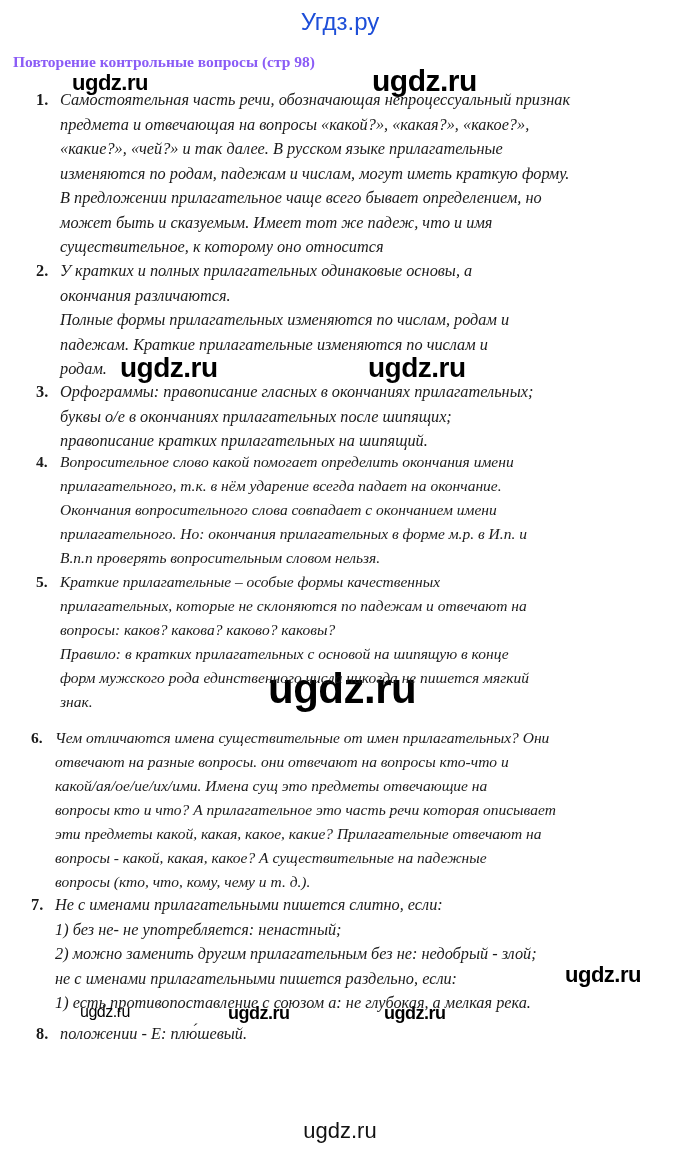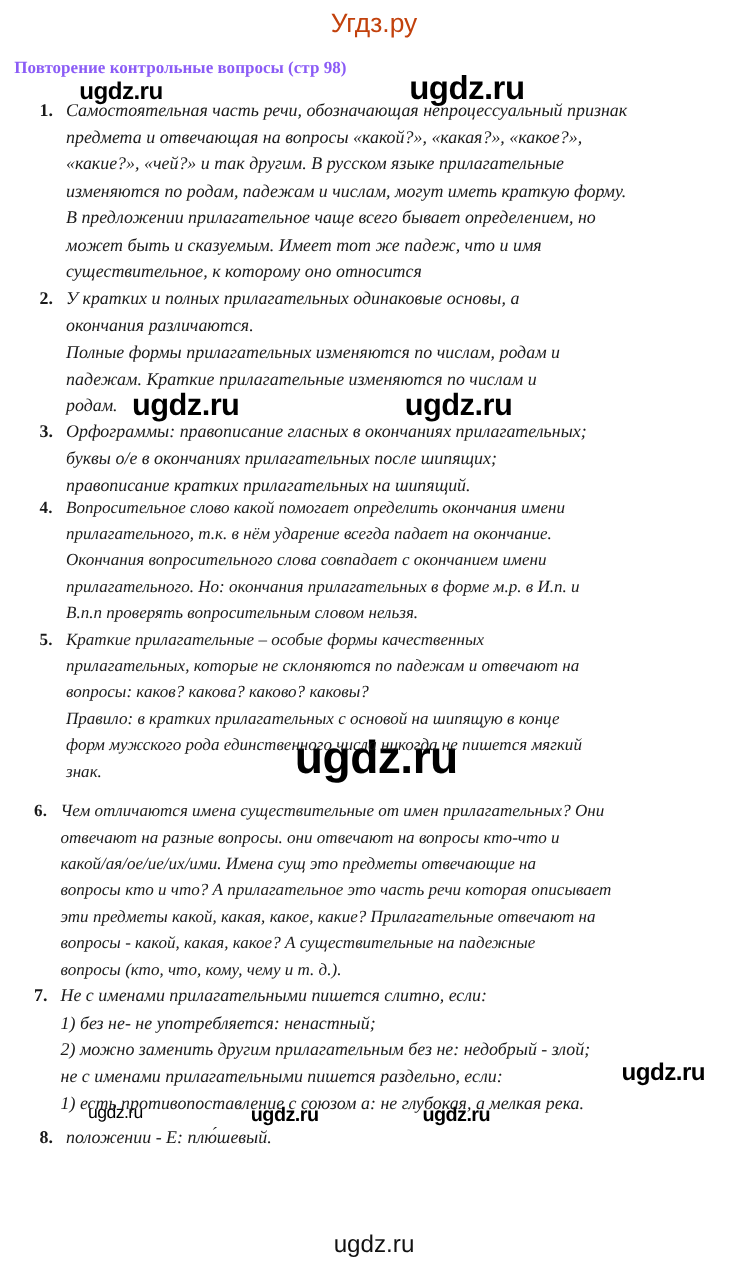--- a/index.html
+++ b/index.html
@@ -1,19 +1,19 @@
 <!DOCTYPE html>
 <html><head>
 <meta charset="utf-8">
 <style>
   html, body { margin: 0; padding: 0; background: #ffffff; }
   body { width: 680px; height: 1150px; position: relative; overflow: hidden; color: #1a1a1a; }
   .site-title {
     position: absolute; top: 8px; left: 0; width: 680px; text-align: center;
-    font-family: "Liberation Sans", sans-serif; font-size: 24px; color: #c2410c;
+    font-family: "Liberation Sans", sans-serif; font-size: 24px; color: #1d4ed8;
   }
   .page-heading {
     position: absolute; top: 53px; left: 13px;
     font-family: "Liberation Serif", serif; font-size: 15.5px; font-weight: bold; color: #8b5cf6;
   }
   .wm {
     position: absolute; font-family: "Liberation Sans", sans-serif; font-weight: bold; color: #000; letter-spacing: -0.5px;
   }
   .item {
     position: absolute; left: 36px; width: 620px;
@@ -42,21 +42,21 @@
 <div class="wm" style="top:962px;left:565px;font-size:22px;">ugdz.ru</div>
 <div class="wm" style="top:1003px;left:80px;font-size:16px;font-weight:normal;">ugdz.ru</div>
 <div class="wm" style="top:1003px;left:228px;font-size:18px;">ugdz.ru</div>
 <div class="wm" style="top:1003px;left:384px;font-size:18px;">ugdz.ru</div>
 
 <div class="item" style="top:88px;">
   <span class="num">1.</span>
   <div class="body">
     <span class="line">Самостоятельная часть речи, обозначающая непроцессуальный признак</span>
     <span class="line">предмета и отвечающая на вопросы «какой?», «какая?», «какое?»,</span>
-    <span class="line">«какие?», «чей?» и так другим. В русском языке прилагательные</span>
+    <span class="line">«какие?», «чей?» и так далее. В русском языке прилагательные</span>
     <span class="line">изменяются по родам, падежам и числам, могут иметь краткую форму.</span>
     <span class="line">В предложении прилагательное чаще всего бывает определением, но</span>
     <span class="line">может быть и сказуемым. Имеет тот же падеж, что и имя</span>
     <span class="line">существительное, к которому оно относится</span>
   </div>
 </div>
 
 <div class="item" style="top:259px;">
   <span class="num">2.</span>
   <div class="body">

